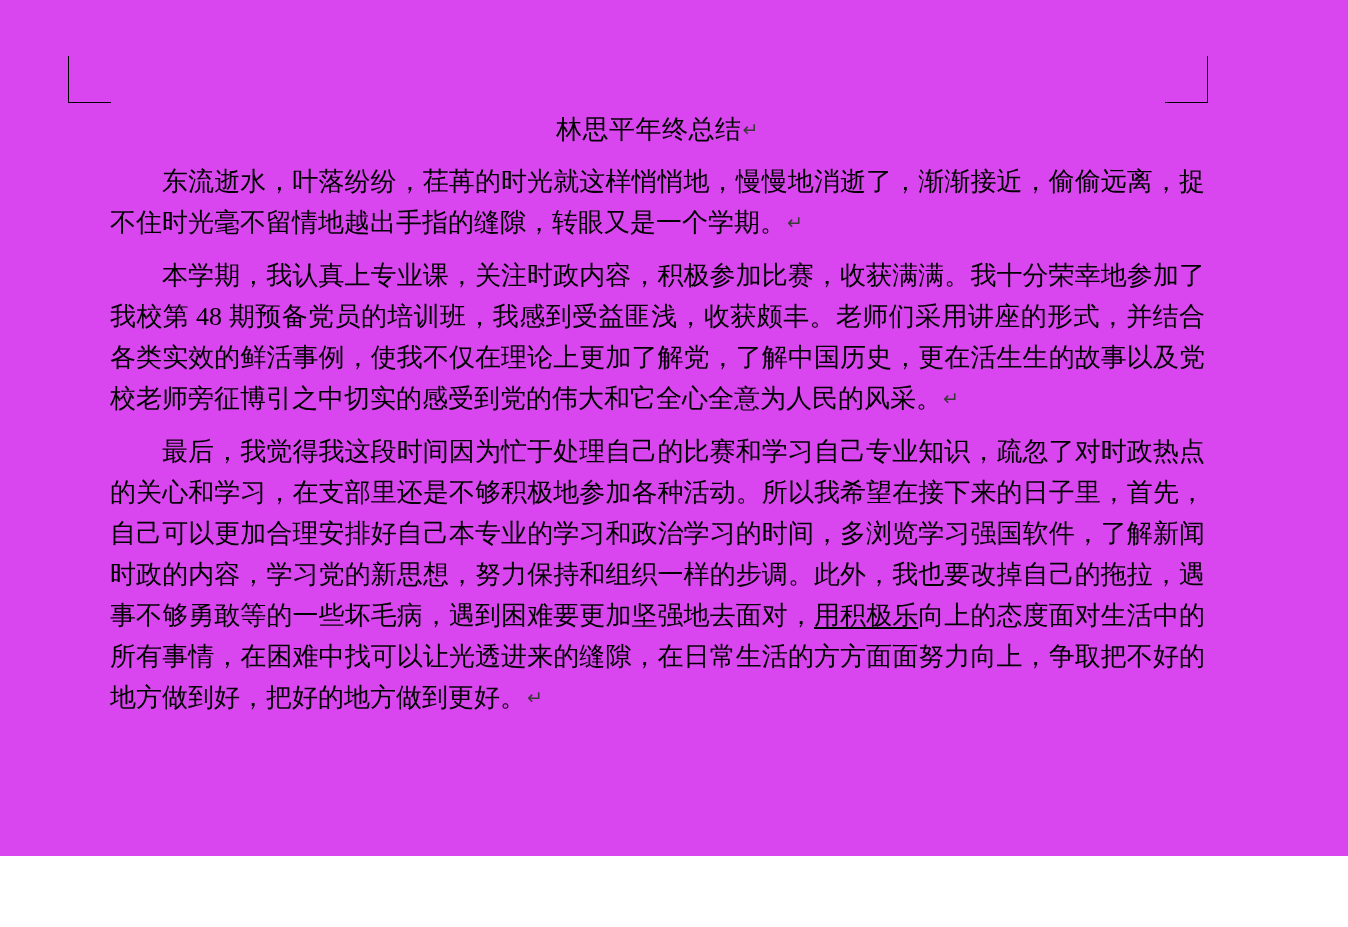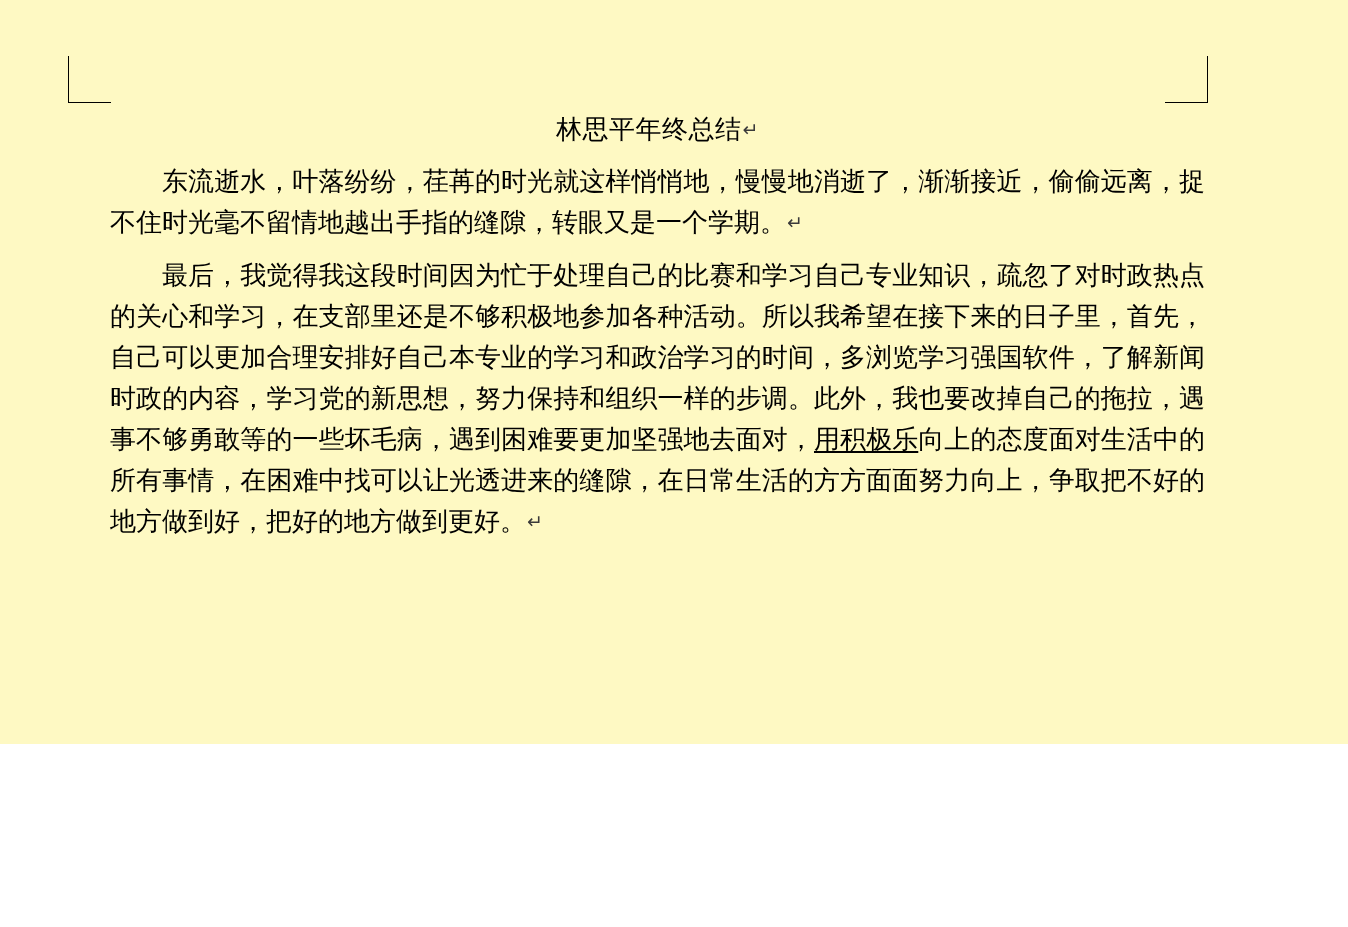--- a/index.html
+++ b/index.html
@@ -10,22 +10,22 @@
     width: 1348px;
     height: 927px;
     background: #ffffff;
     font-family: "Liberation Serif", "DejaVu Serif", serif;
     color: #000000;
     overflow: hidden;
   }
   .page {
     position: relative;
     width: 1348px;
-    height: 744px;
-    background: #fef9c3;
+    height: 856px;
+    background: #d946ef;
   }
   
   .mark {
     position: absolute;
     border-color: #000000;
     border-style: solid;
     border-width: 0;
   }
   .mark-tl {
     left: 68px;
@@ -93,18 +93,19 @@
 
   <div class="mark mark-tl"></div>
   <div class="mark mark-tr"></div>
 
   <div class="doc-body">
 
     <div class="doc-title"><span>林思平年终总结</span><span class="pilcrow">↵</span></div>
 
     <p class="para indent"><span>东流逝水，叶落纷纷，荏苒的时光就这样悄悄地，慢慢地消逝了，渐渐接近，偷偷远离，捉不住时光毫不留情地越出手指的缝隙，转眼又是一个学期。</span><span class="pilcrow">↵</span></p>
 
+    <p class="para indent"><span>本学期，我认真上专业课，关注时政内容，积极参加比赛，收获满满。我十分荣幸地参加了我校第 48 期预备党员的培训班，我感到受益匪浅，收获颇丰。老师们采用讲座的形式，并结合各类实效的鲜活事例，使我不仅在理论上更加了解党，了解中国历史，更在活生生的故事以及党校老师旁征博引之中切实的感受到党的伟大和它全心全意为人民的风采。</span><span class="pilcrow">↵</span></p>
 
 
     <p class="para indent"><span>最后，我觉得我这段时间因为忙于处理自己的比赛和学习自己专业知识，疏忽了对时政热点的关心和学习，在支部里还是不够积极地参加各种活动。所以我希望在接下来的日子里，首先，自己可以更加合理安排好自己本专业的学习和政治学习的时间，多浏览学习强国软件，了解新闻时政的内容，学习党的新思想，努力保持和组织一样的步调。此外，我也要改掉自己的拖拉，遇事不够勇敢等的一些坏毛病，遇到困难要更加坚强地去面对，</span><span class="underline">用积极乐</span><span>向上的态度面对生活中的所有事情，在困难中找可以让光透进来的缝隙，在日常生活的方方面面努力向上，争取把不好的地方做到好，把好的地方做到更好。</span><span class="pilcrow">↵</span></p>
 
   </div>
 </div>
 
 </body></html>

